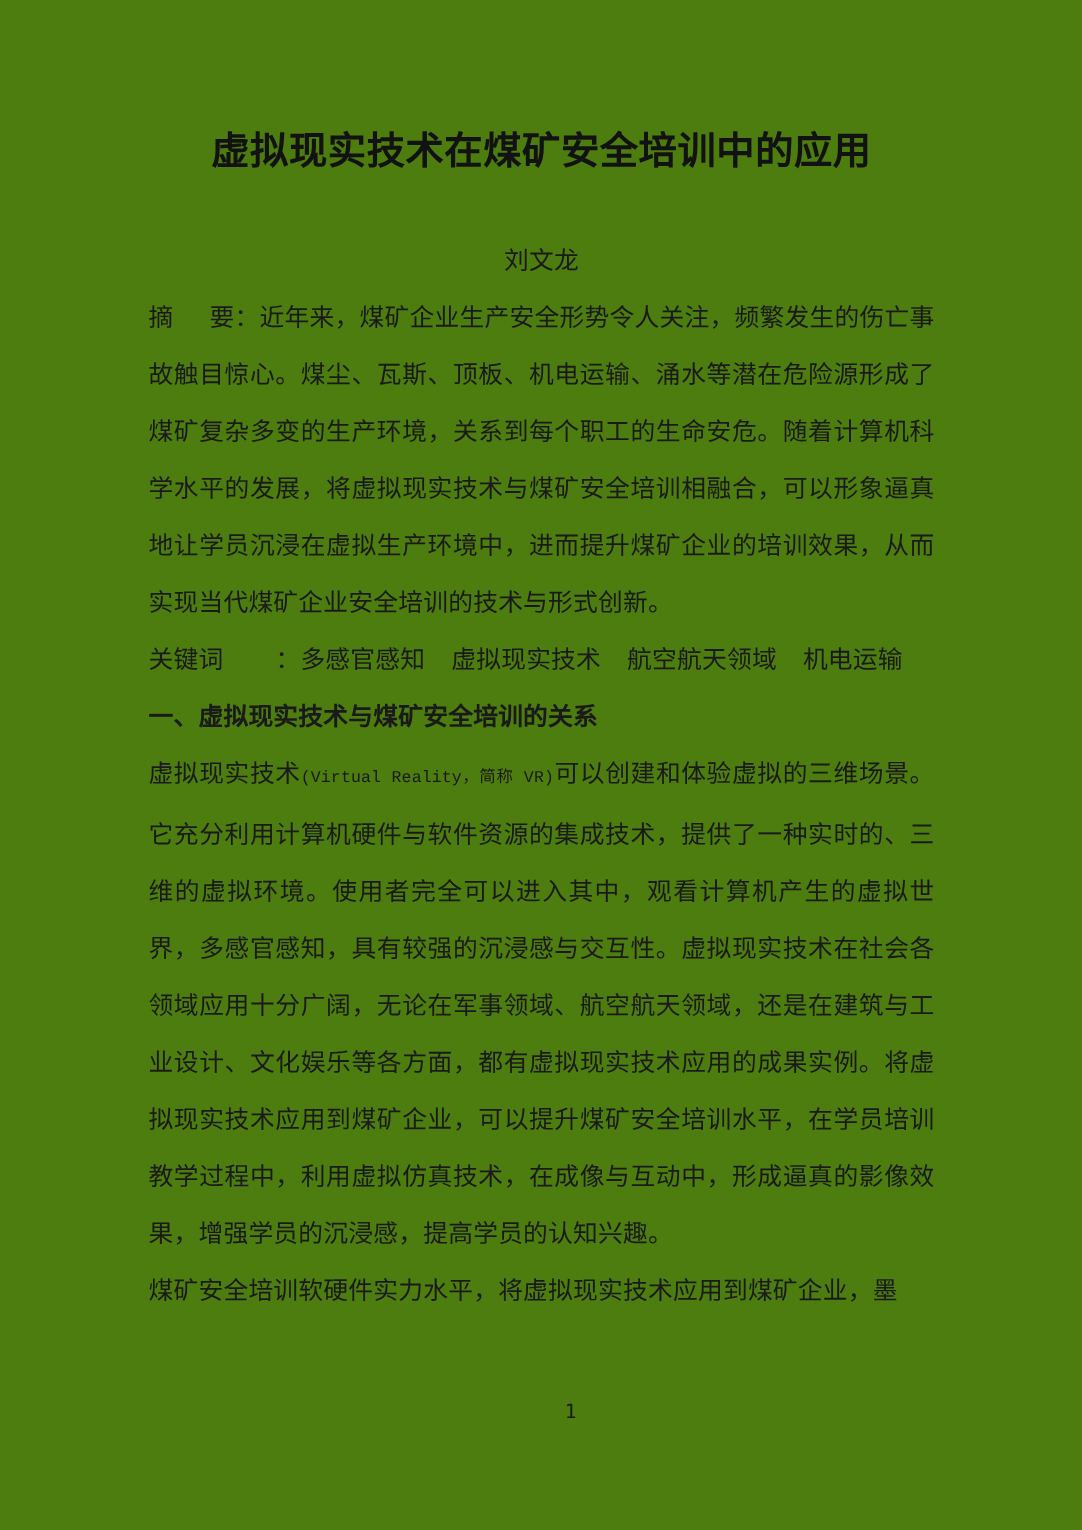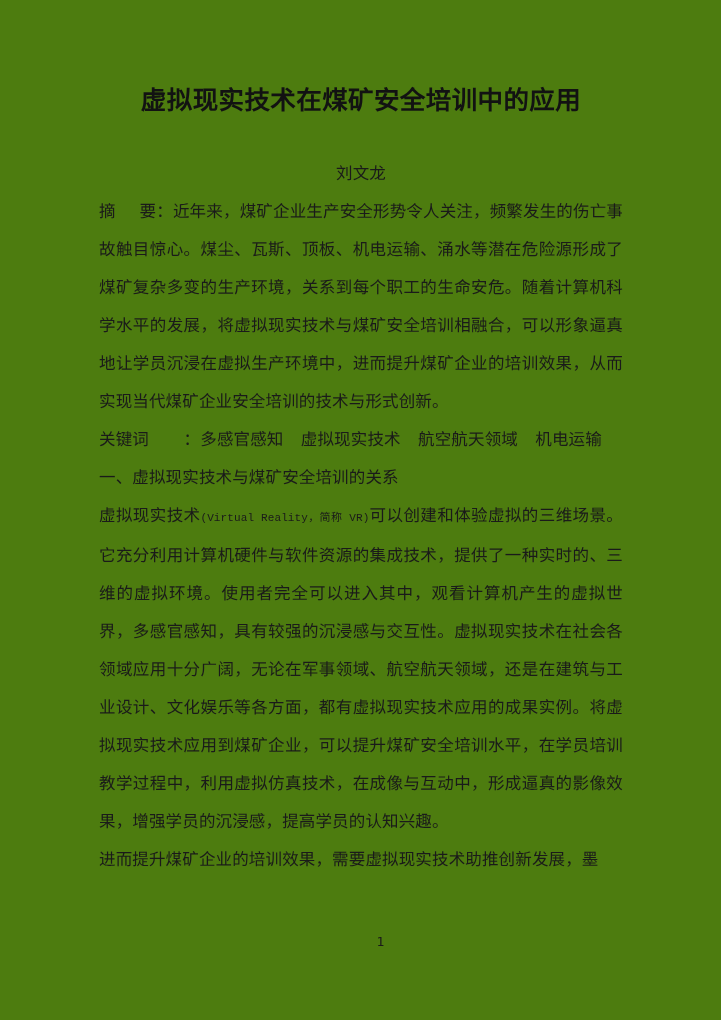--- a/index.html
+++ b/index.html
@@ -63,21 +63,21 @@
     display: inline-block;
     width: 2.1em;
   }
   .kw-gap {
     display: inline-block;
     width: 1.05em;
   }
   .section-heading {
     margin: 0;
     font-size: 16.5px;
-    font-weight: normal;
+    font-weight: bold;
     line-height: 38px;
     letter-spacing: 0.15px;
   }
   .latin {
     font-family: Liberation Mono, monospace;
     font-size: 11px;
     letter-spacing: 0.1px;
   }
   .page-number {
     position: absolute;
@@ -102,19 +102,19 @@
     <p class="author">刘文龙</p>
 
     <p class="para abstract"><span class="label-wide">摘</span><span class="spacer-wide"></span><span class="label-wide">要</span><span>：</span><span>近年来，煤矿企业生产安全形势令人关注，频繁发生的伤亡事故触目惊心。煤尘、瓦斯、顶板、机电运输、涌水等潜在危险源形成了煤矿复杂多变的生产环境，关系到每个职工的生命安危。随着计算机科学水平的发展，将虚拟现实技术与煤矿安全培训相融合，可以形象逼真地让学员沉浸在虚拟生产环境中，进而提升煤矿企业的培训效果，从而实现当代煤矿企业安全培训的技术与形式创新。</span></p>
 
     <p class="para"><span>关键词</span><span class="spacer-kw"></span><span>：</span><span>多感官感知</span><span class="kw-gap"></span><span>虚拟现实技术</span><span class="kw-gap"></span><span>航空航天领域</span><span class="kw-gap"></span><span>机电运输</span></p>
 
     <h2 class="section-heading">一、虚拟现实技术与煤矿安全培训的关系</h2>
 
     <p class="para"><span>虚拟现实技术</span><span class="latin">(Virtual Reality，简称 VR)</span><span>可以创建和体验虚拟的三维场景。它充分利用计算机硬件与软件资源的集成技术，提供了一种实时的、三维的虚拟环境。使用者完全可以进入其中，观看计算机产生的虚拟世界，多感官感知，具有较强的沉浸感与交互性。虚拟现实技术在社会各领域应用十分广阔，无论在军事领域、航空航天领域，还是在建筑与工业设计、文化娱乐等各方面，都有虚拟现实技术应用的成果实例。将虚拟现实技术应用到煤矿企业，可以提升煤矿安全培训水平，在学员培训教学过程中，利用虚拟仿真技术，在成像与互动中，形成逼真的影像效果，增强学员的沉浸感，提高学员的认知兴趣。</span></p>
 
-    <p class="para"><span>进而提升煤矿企业的培训效果，需要虚拟现实技术助推创新发展，墨</span></p>
+    <p class="para"><span>煤矿安全培训软硬件实力水平，将虚拟现实技术应用到煤矿企业，墨</span></p>
 
   </div>
 
   <div class="page-number">1</div>
 
 </div>
 
 </body></html>

